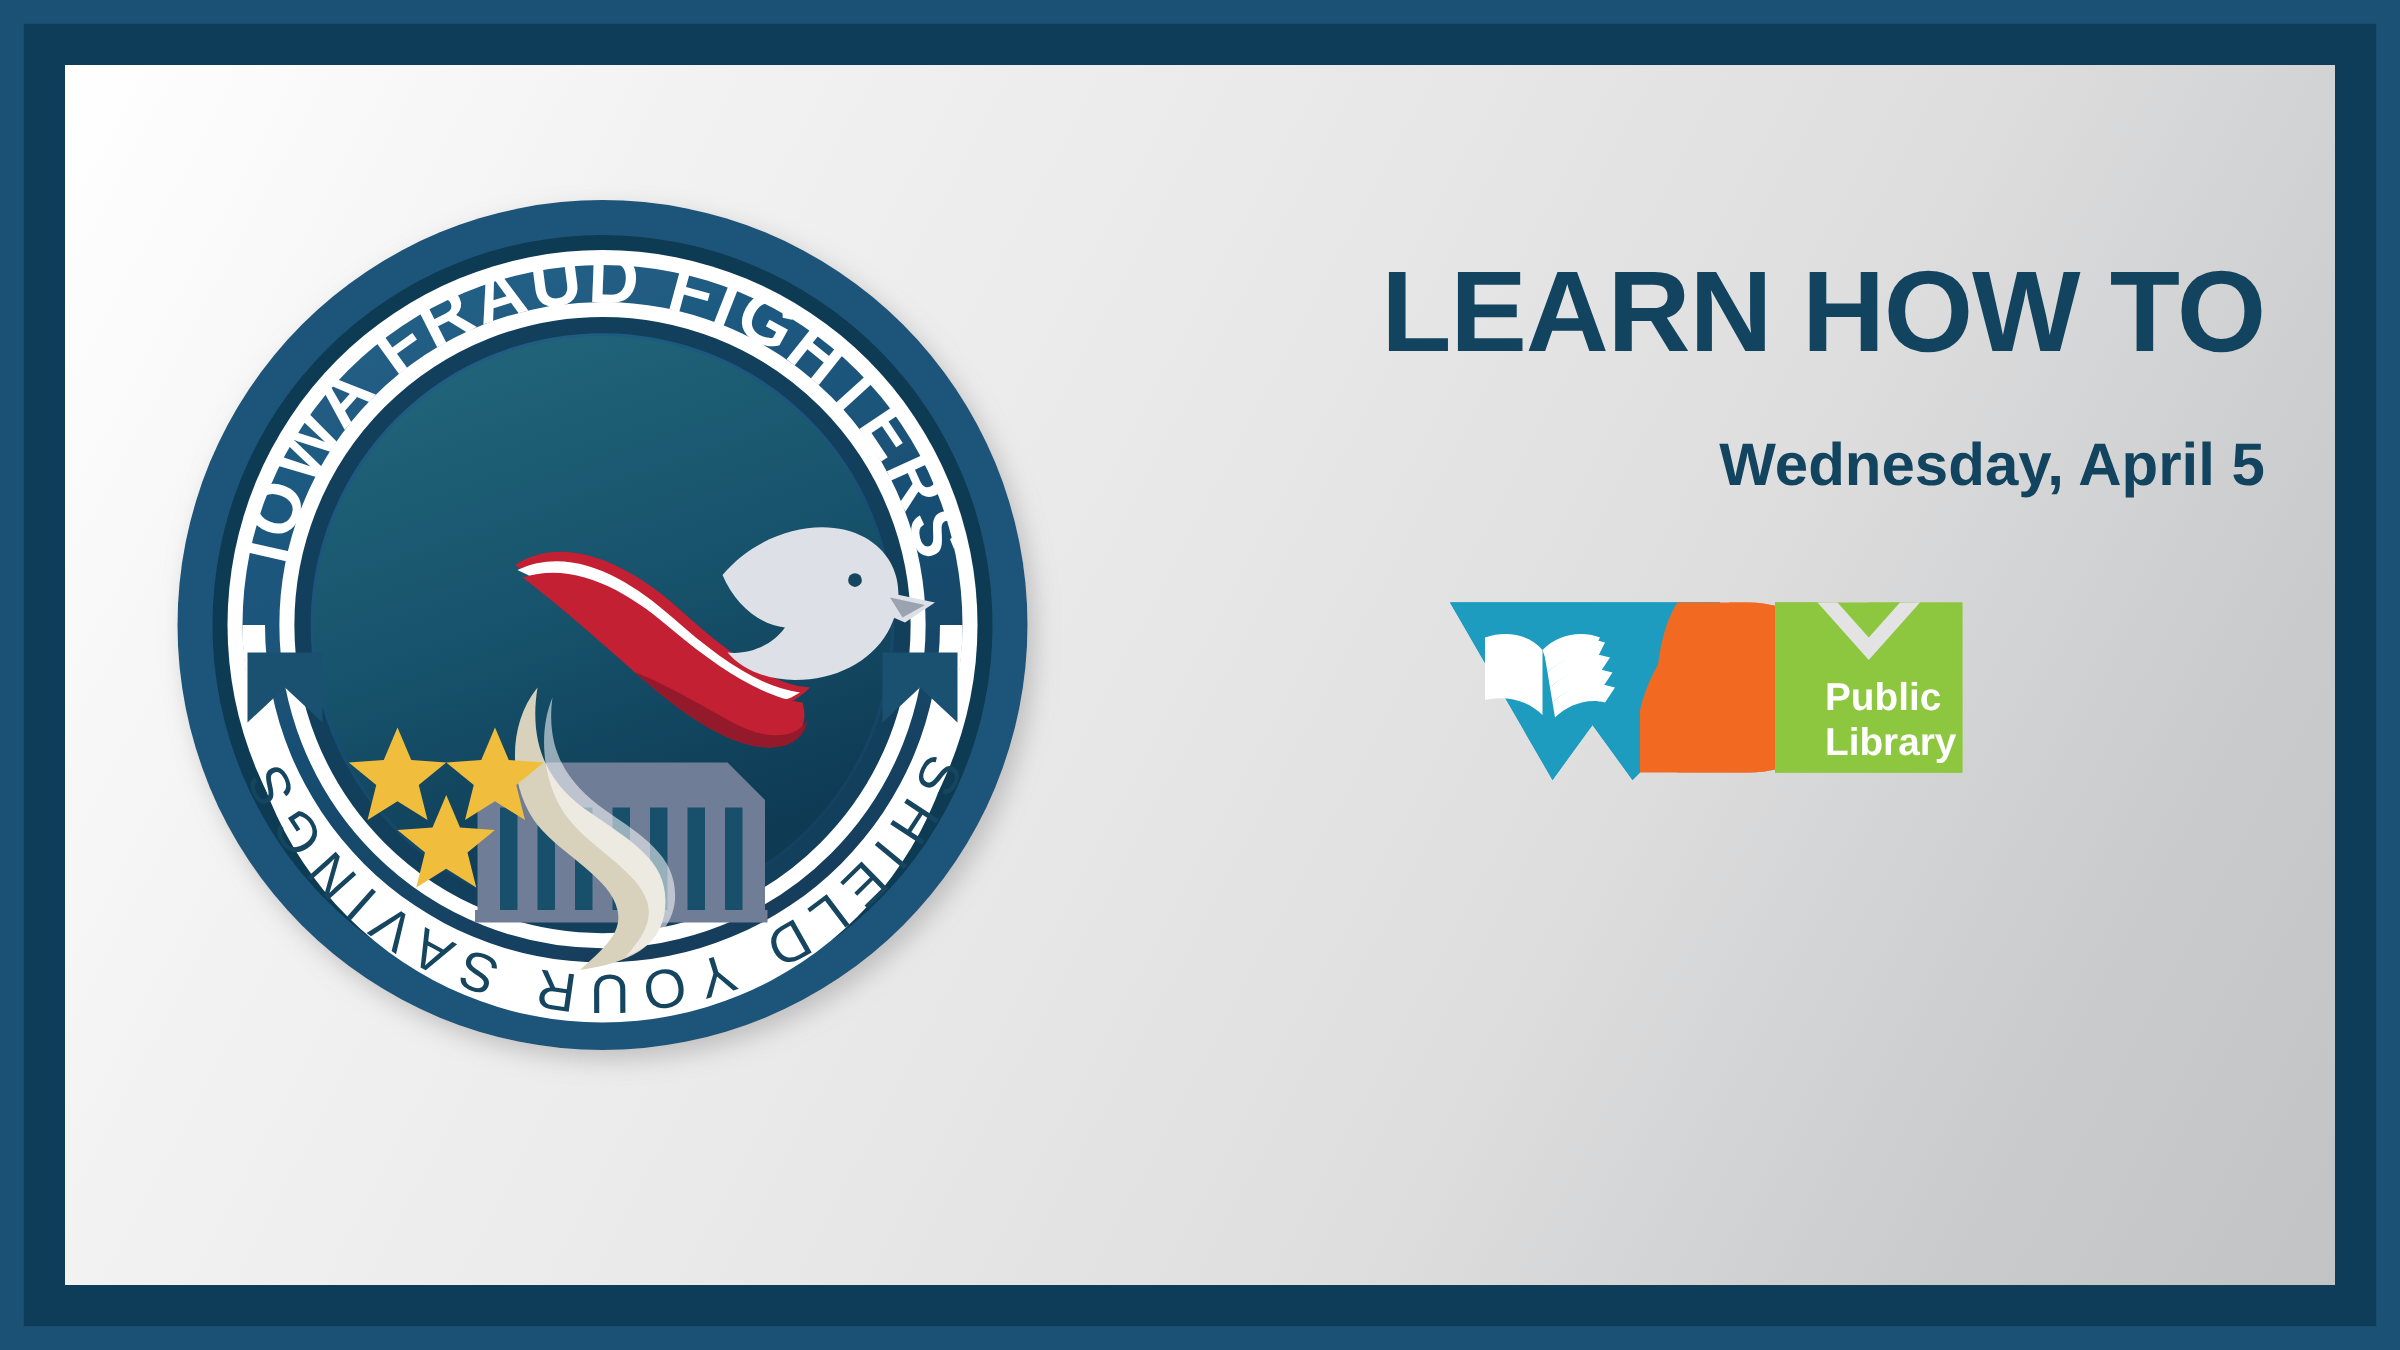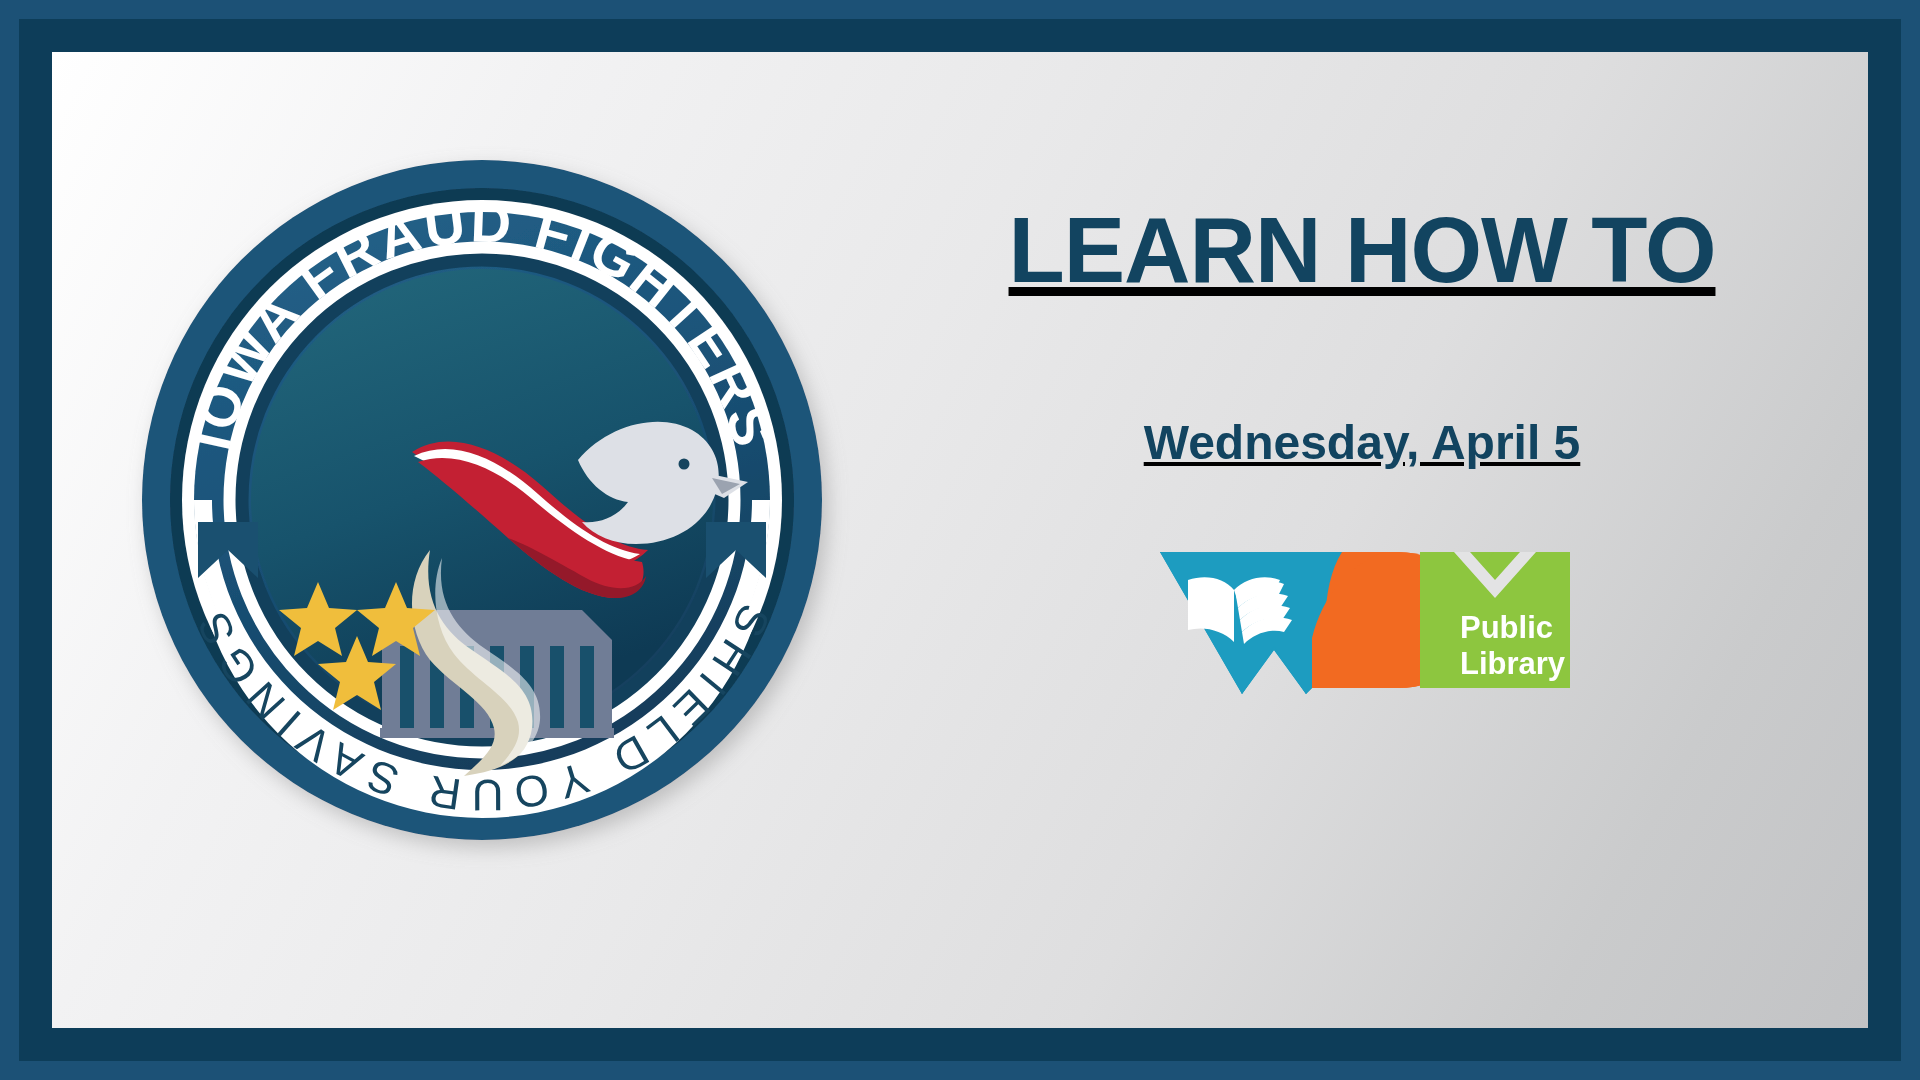--- a/index.html
+++ b/index.html
@@ -60,22 +60,21 @@
     height: 740px;
   }
   #seal-wrap svg { display:block; }
 
   
   #right-col {
     position: absolute;
     left: 860px;
     top: 150px;
     width: 900px;
-    text-align: center;
-    text-decoration: underline;
+    text-align: right;
   }
   .headline {
     font-family: "Liberation Sans", sans-serif;
     font-weight: bold;
     font-size: 92px;
     line-height: 1.06;
     letter-spacing: -1px;
     color: #124460;
     margin: 0;
     white-space: nowrap;
@@ -93,21 +92,21 @@
   }
   .subline {
     font-family: "Liberation Sans", sans-serif;
     font-weight: bold;
     font-size: 48px;
     line-height: 1.22;
     color: #124460;
     margin: 0;
     white-space: nowrap;
   }
-  #date-block { margin-top: 114px; }
+  #date-block { margin-top: 44px; }
 
   
   #logo-wrap {
     margin-top: 74px;
     display: flex;
     justify-content: center;
   }
   #logo-wrap svg { display:block; }
 </style>
 </head>

